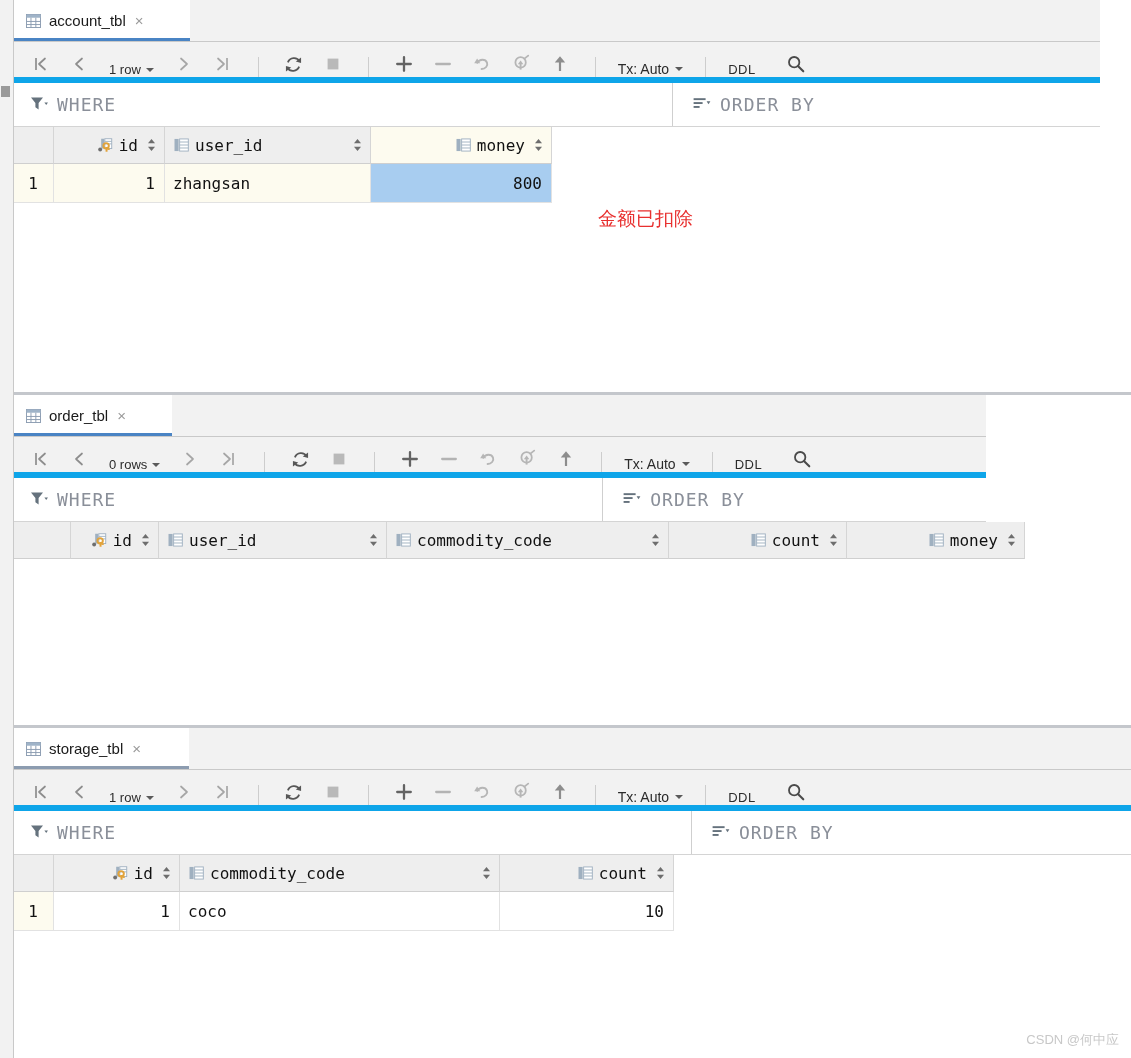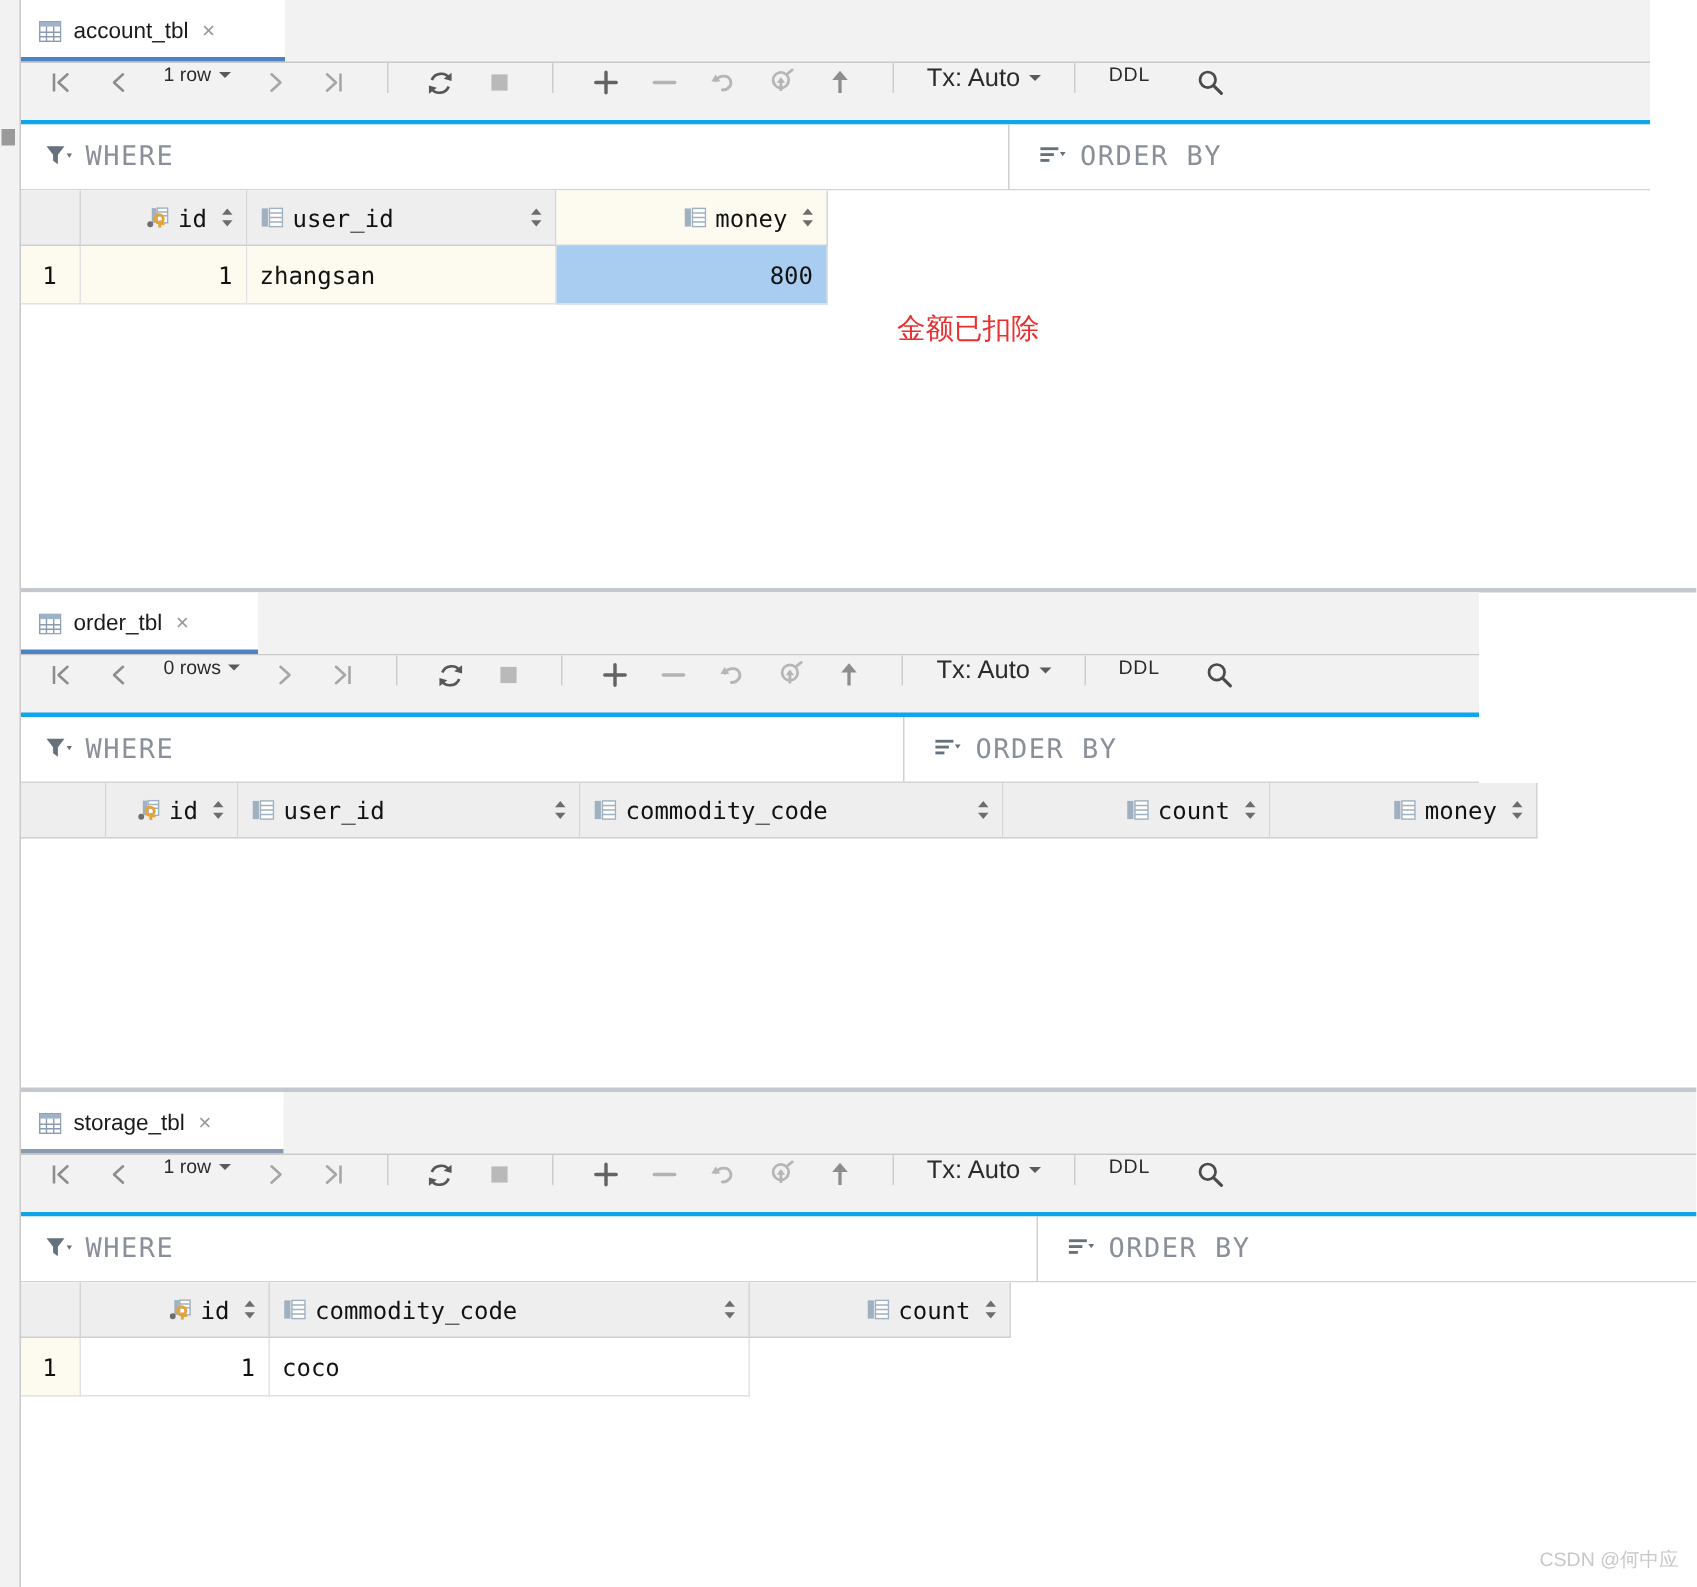--- a/index.html
+++ b/index.html
@@ -49,38 +49,38 @@
   .tab-ico{width:15px;height:14px;margin-right:8px;flex:0 0 auto;}
   .tab-label{font-size:15px;color:#1a1a1a;white-space:nowrap;}
   .tab-close{
     margin-left:9px;font-size:15px;color:#9a9a9a;line-height:1;
     font-family:"Liberation Sans",sans-serif;
   }
 
   
   .toolbar{
     position:relative;height:41px;background:#f2f2f2;
-    border-bottom:3px solid #0ea5e9;
-    display:flex;align-items:flex-start;padding-left:14px;box-sizing:border-box;gap:13px;
+    border-bottom:6px solid #0ea5e9;
+    display:flex;align-items:flex-end;padding-left:14px;box-sizing:border-box;gap:13px;
   }
   .tb-ico{
     width:26px;height:26px;display:flex;align-items:center;justify-content:center;
     color:#9b9b9b;flex:0 0 auto;
   }
   .tb-ico.dark{color:#4a4a4a;}
   .rowcount{
     font-size:13px;color:#2b2b2b;margin:0 4px;white-space:nowrap;
     display:flex;align-items:center;gap:5px;
   }
   .caret{
     width:0;height:0;border-left:4px solid transparent;border-right:4px solid transparent;
     border-top:4px solid #5a5a5a;display:inline-block;
   }
   .tb-div{width:1px;height:20px;background:#cdcdcd;margin:0 9px;flex:0 0 auto;}
-  .tx{font-size:17px;color:#2b2b2b;display:flex;align-items:center;gap:6px;white-space:nowrap;}
+  .tx{font-size:14px;color:#2b2b2b;display:flex;align-items:center;gap:6px;white-space:nowrap;}
   .ddl{font-size:13px;color:#2b2b2b;letter-spacing:.5px;}
 
   
   .filterbar{
     position:relative;height:43px;background:#ffffff;
     border-bottom:1px solid #d4d4d4;display:flex;align-items:center;
   }
   .fb-where{display:flex;align-items:center;padding-left:17px;box-sizing:border-box;}
   .fb-order{display:flex;align-items:center;padding-left:20px;box-sizing:border-box;
             border-left:1px solid #cfcfcf;height:43px;}
@@ -683,18 +683,19 @@
             <span class="sortarrows"><svg viewBox="0 0 9 14" width="9" height="14">
     <polygon points="4.5,1 8,5.2 1,5.2" fill="#6d6d6d"></polygon>
     <polygon points="4.5,13 8,8.8 1,8.8" fill="#6d6d6d"></polygon>
   </svg></span>
           </div>
         </div>
         <div class="drow" style="top: 37px; width: 1118px;">
           <div class="dcell gut" style="left: 0px; width: 41px;">1</div>
           <div class="dcell num" style="left: 41px; width: 126px;">1</div>
           <div class="dcell txt" style="left: 167px; width: 320px;">coco</div>
+          <div class="dcell num" style="left: 487px; width: 174px;">10</div>
         </div>
       </div>
     </div>
   </div>
 
 <div class="watermark">CSDN @何中应</div>
 
 </body></html>

